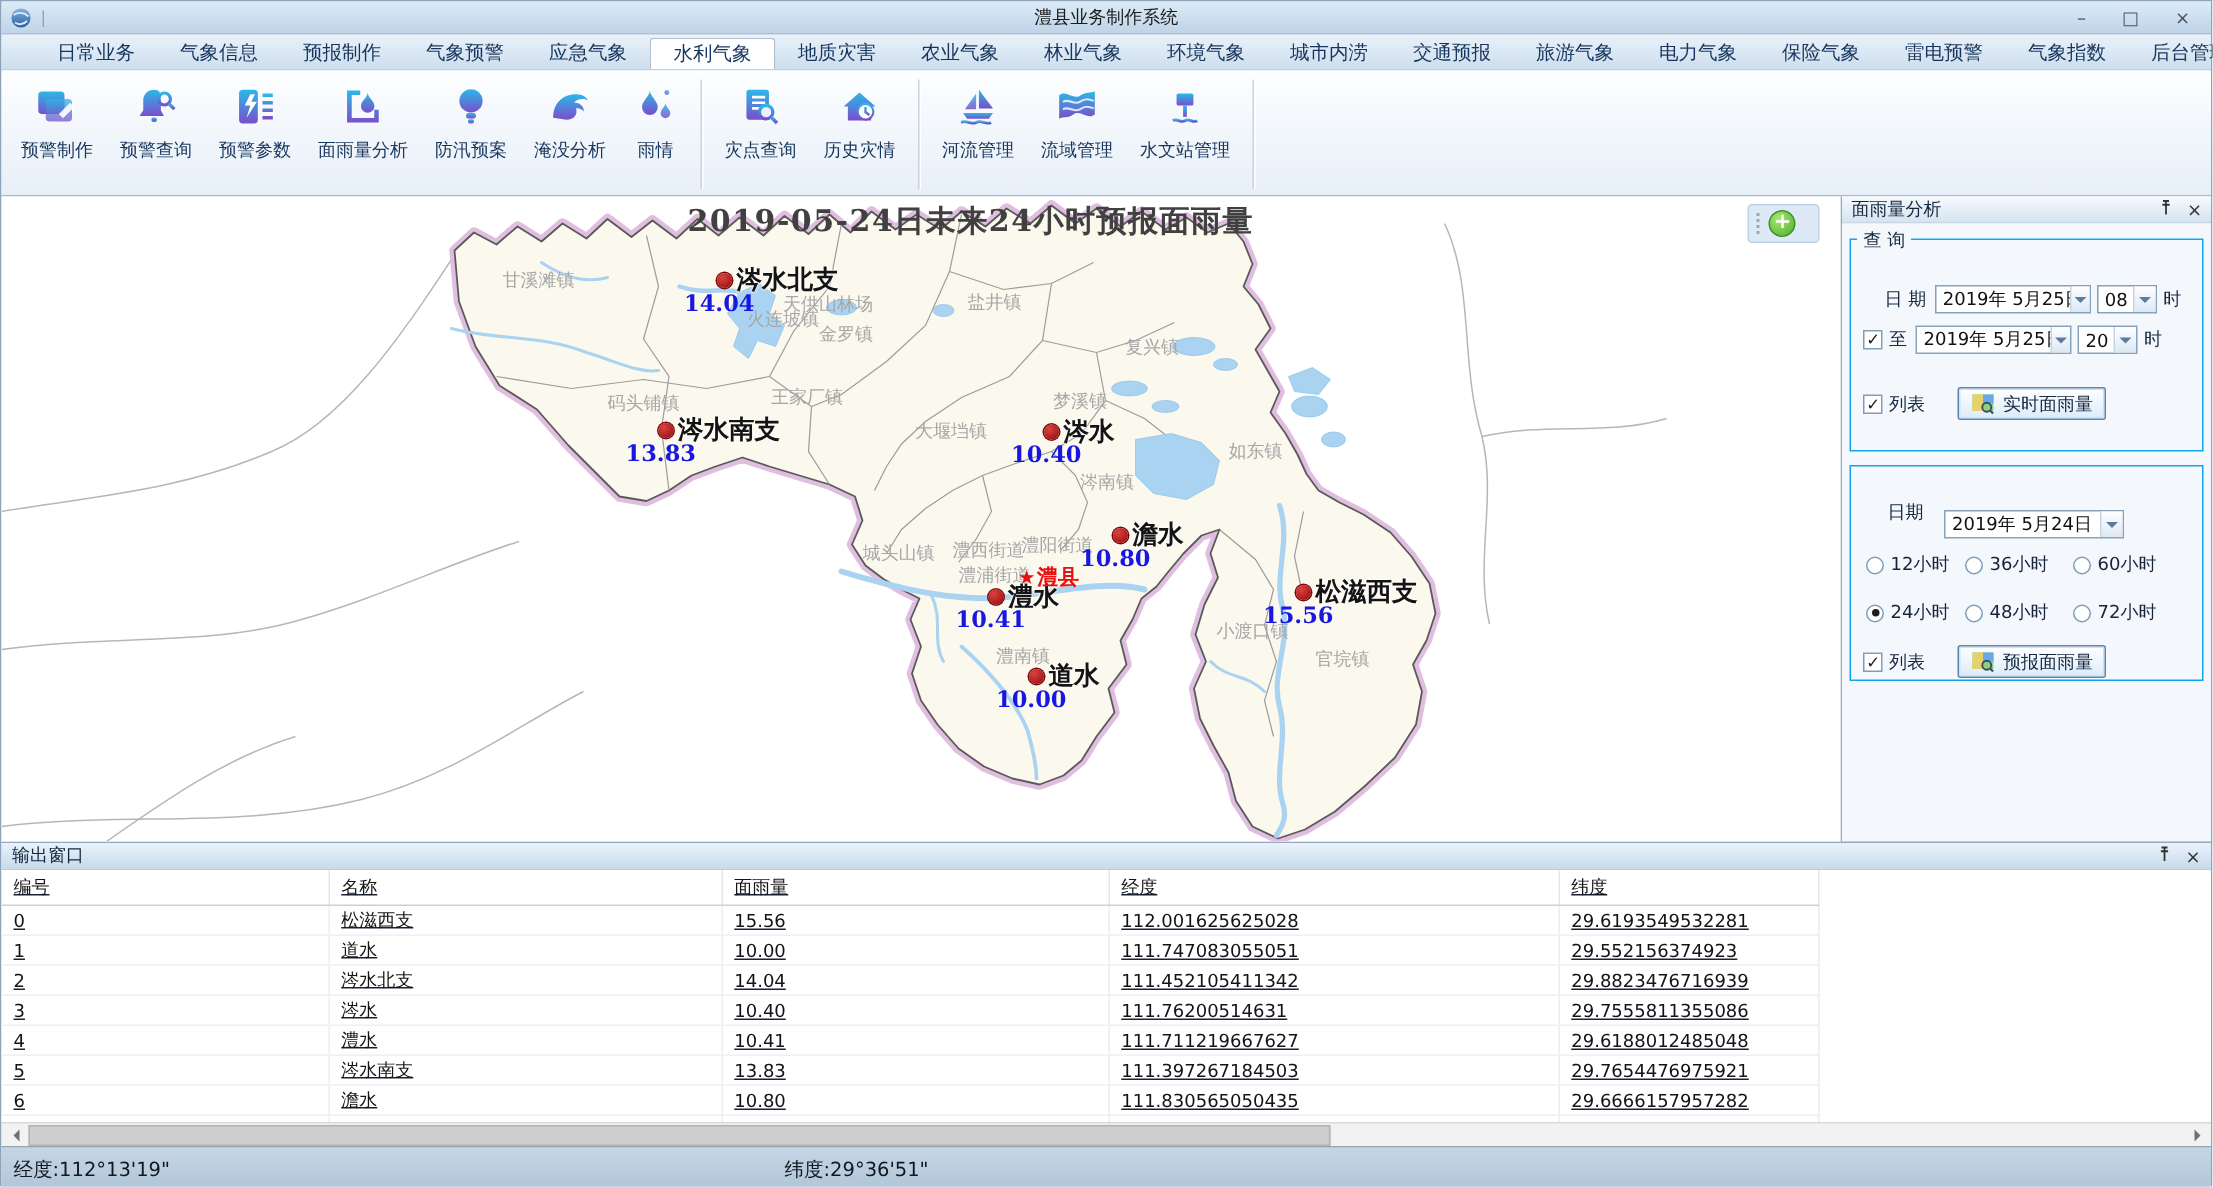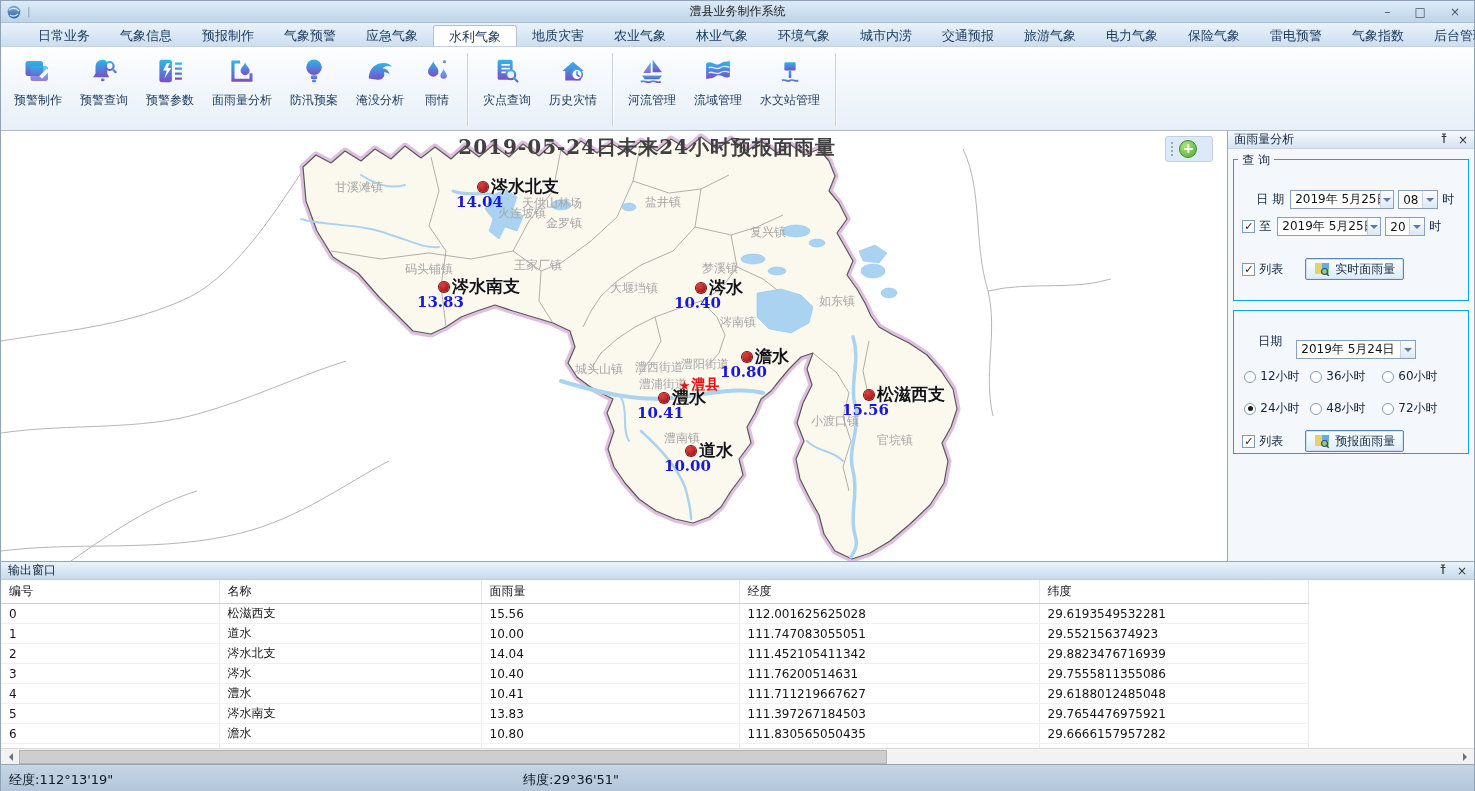--- a/index.html
+++ b/index.html
@@ -64,21 +64,21 @@
   .rb.selected::after { content:""; position:absolute; left:2.5px; top:2.5px; width:5px; height:5px; border-radius:50%; background:#1c1c1c; }
   .panel-btn { height:22px; border:1px solid #5b87b5; border-radius:2px; background:linear-gradient(#ffffff,#dcebfa); box-shadow:0 0 0 1px #cfe0ef inset; display:inline-flex; align-items:center; gap:5px; padding:0 8px; font-size:12px; color:#14273f; }
   .durations { display:grid; grid-template-columns:66px 72px 72px; row-gap:15px; margin:9px 0 13px 2px; }
   .duration { display:flex; align-items:center; gap:4px; font-size:12px; }
   .gap18 { width:14px; } .mt22 { margin-top:22px; }
 
   
   .output { height:203px; flex:none; display:flex; flex-direction:column; border-top:1px solid #93a6ba; }
   .out-header { height:18px; background:linear-gradient(#eaf3fb,#c7daec); border-bottom:1px solid #bccbdb; display:flex; align-items:center; padding:0 7px; font-size:12px; color:#14273f; flex:none; }
   .out-table-wrap { height:168px; background:#fff; overflow:hidden; flex:none; }
-  table.out { width:1308px; border-collapse:collapse; table-layout:fixed; }
+  table.out { width:1212px; border-collapse:collapse; table-layout:fixed;text-decoration:underline; }
   table.out th { font-weight:normal; text-align:left; font-size:12px; color:#141414; padding:3px 0 3px 8px; border-bottom:1px solid #cfcfcf; border-right:1px solid #e8e8e8; height:20px; }
   table.out td { font-size:12px; color:#141414; padding:1px 0 1px 8px; height:16px; border-bottom:1px solid #f0f0f0; border-right:1px solid #ececec; white-space:nowrap; overflow:hidden; }
   tr.fillrow td { height:16px; }
   .hscroll { height:17px; background:#f2f2f2; border-top:1px solid #dadada; position:relative; flex:none; }
   .hs-btn { position:absolute; top:0; width:17px; height:16px; display:flex; align-items:center; justify-content:center; }
   .hs-left { left:0; } .hs-right { right:0; }
   .tri-l { width:0; height:0; border:4px solid transparent; border-right-color:#707070; margin-right:2px; }
   .tri-r { width:0; height:0; border:4px solid transparent; border-left-color:#707070; margin-left:2px; }
   .hs-thumb { position:absolute; left:18px; top:1px; width:868px; height:14px; background:#cecece; border:1px solid #b2b2b2; }
 

